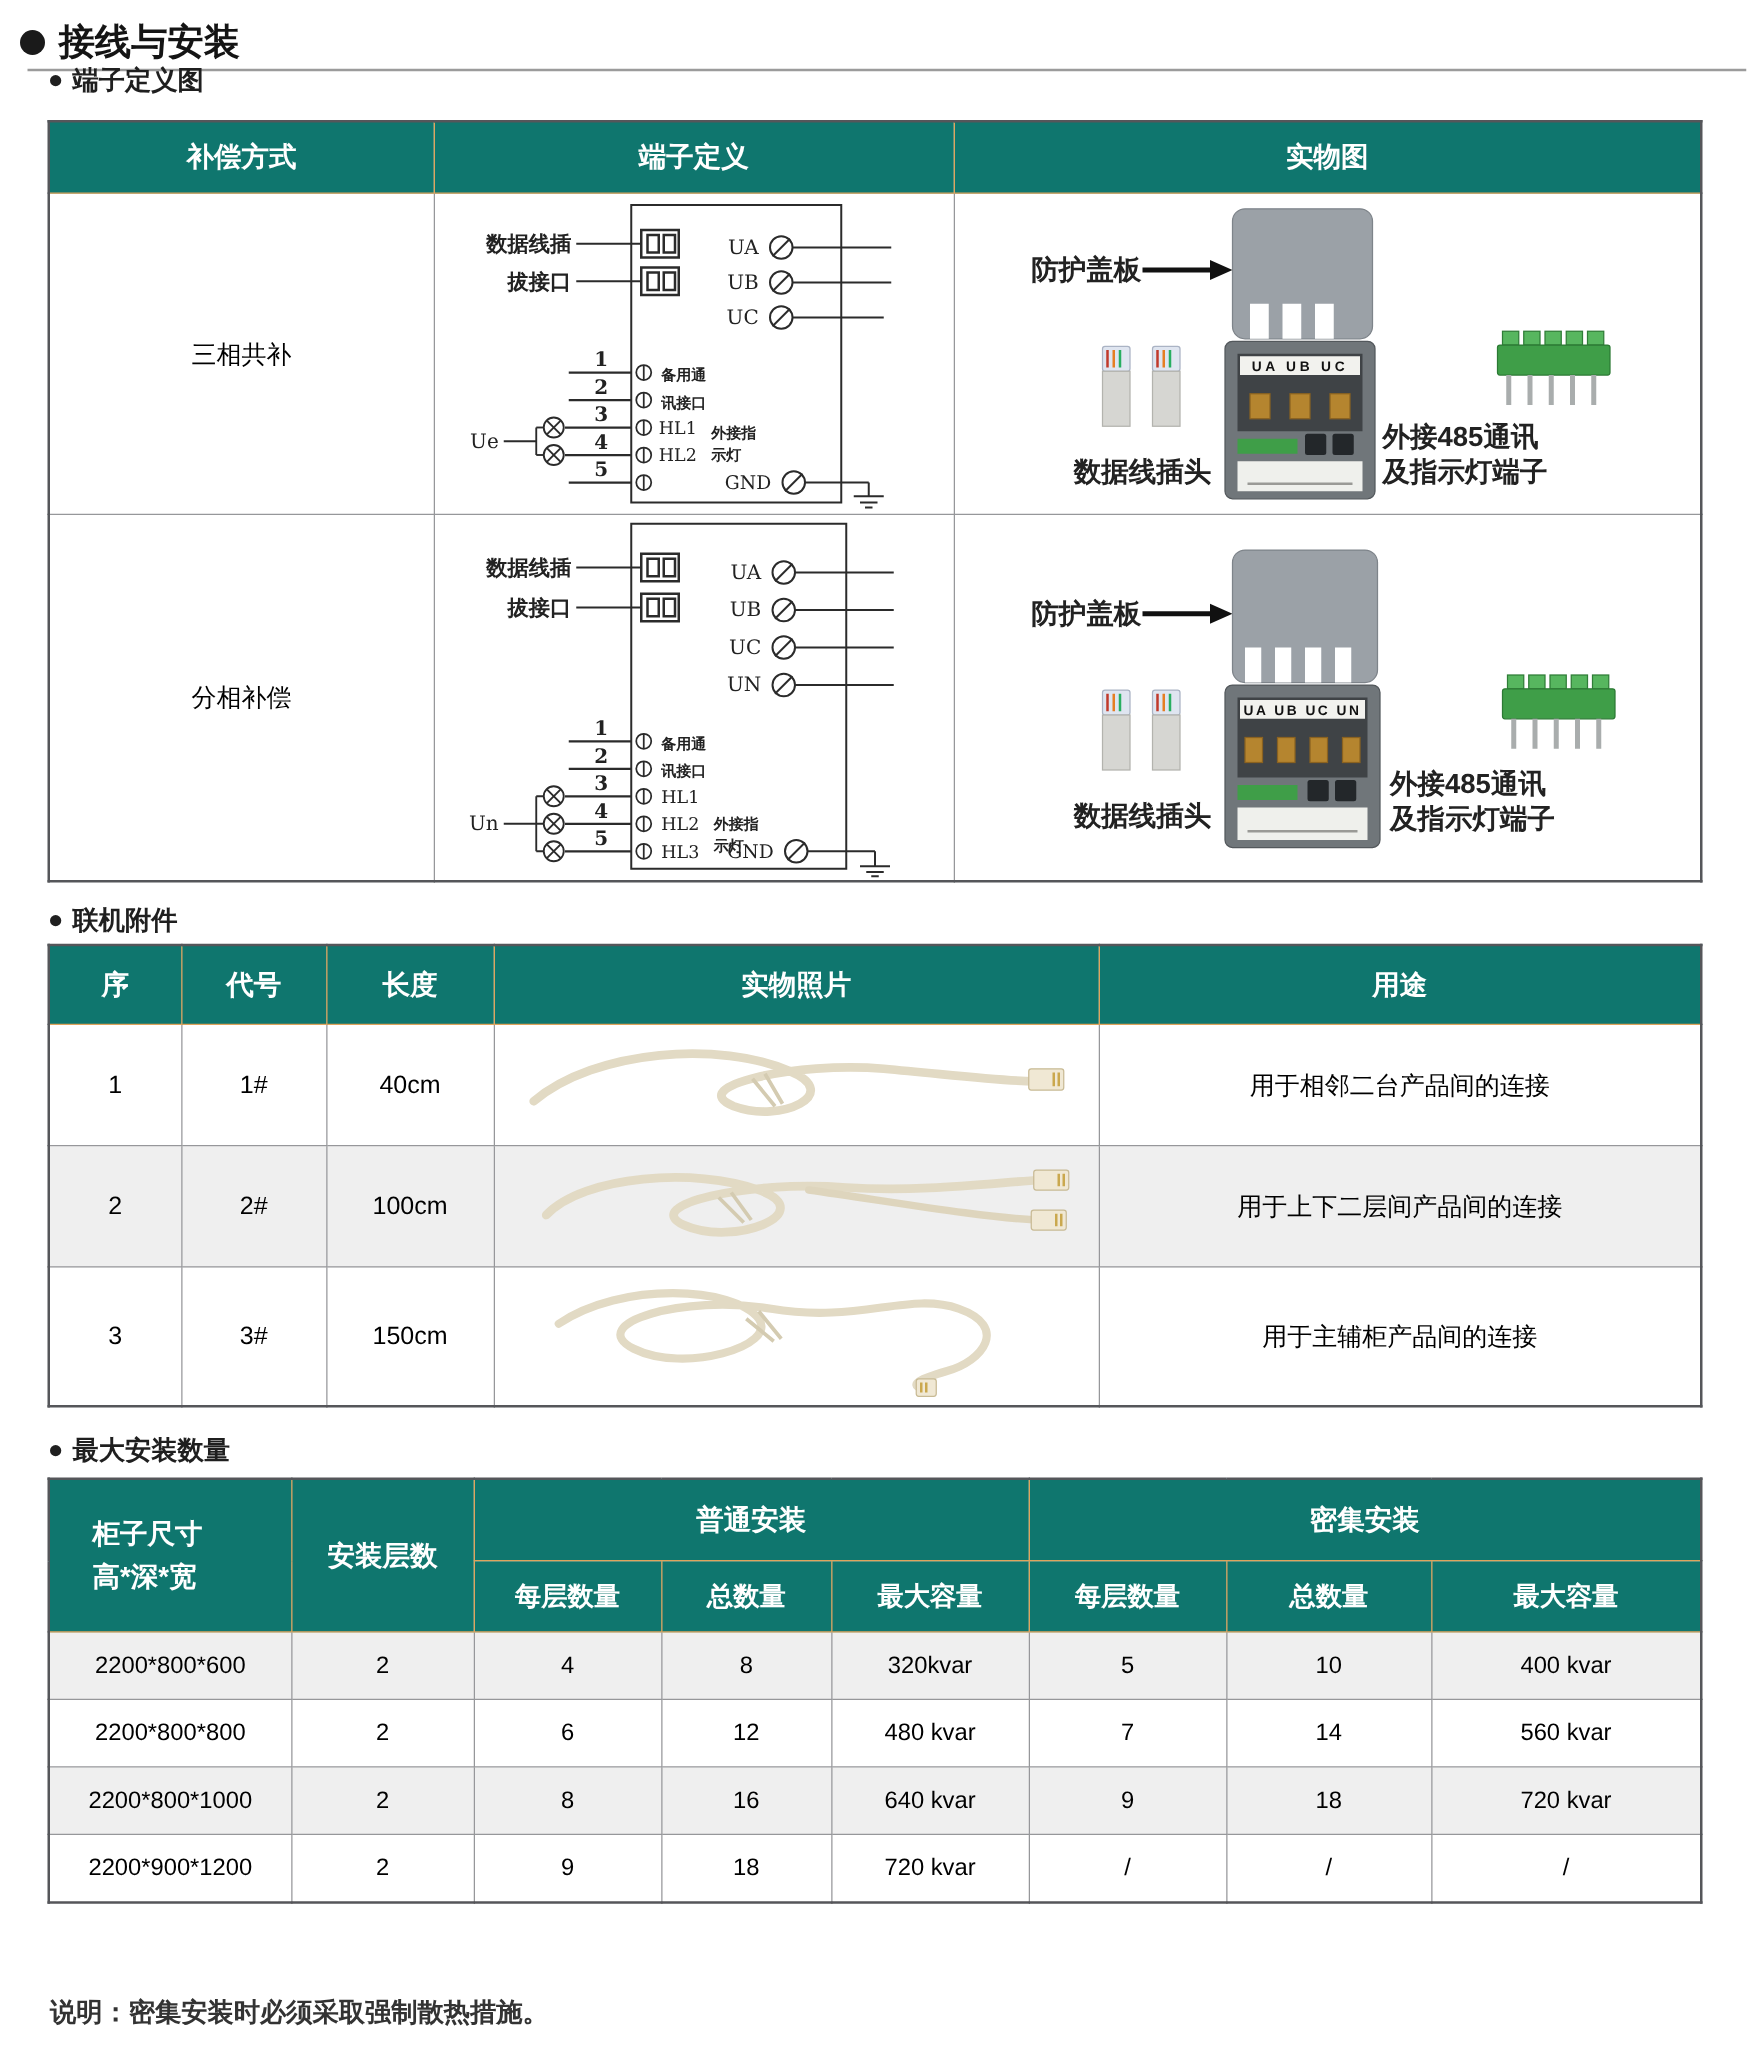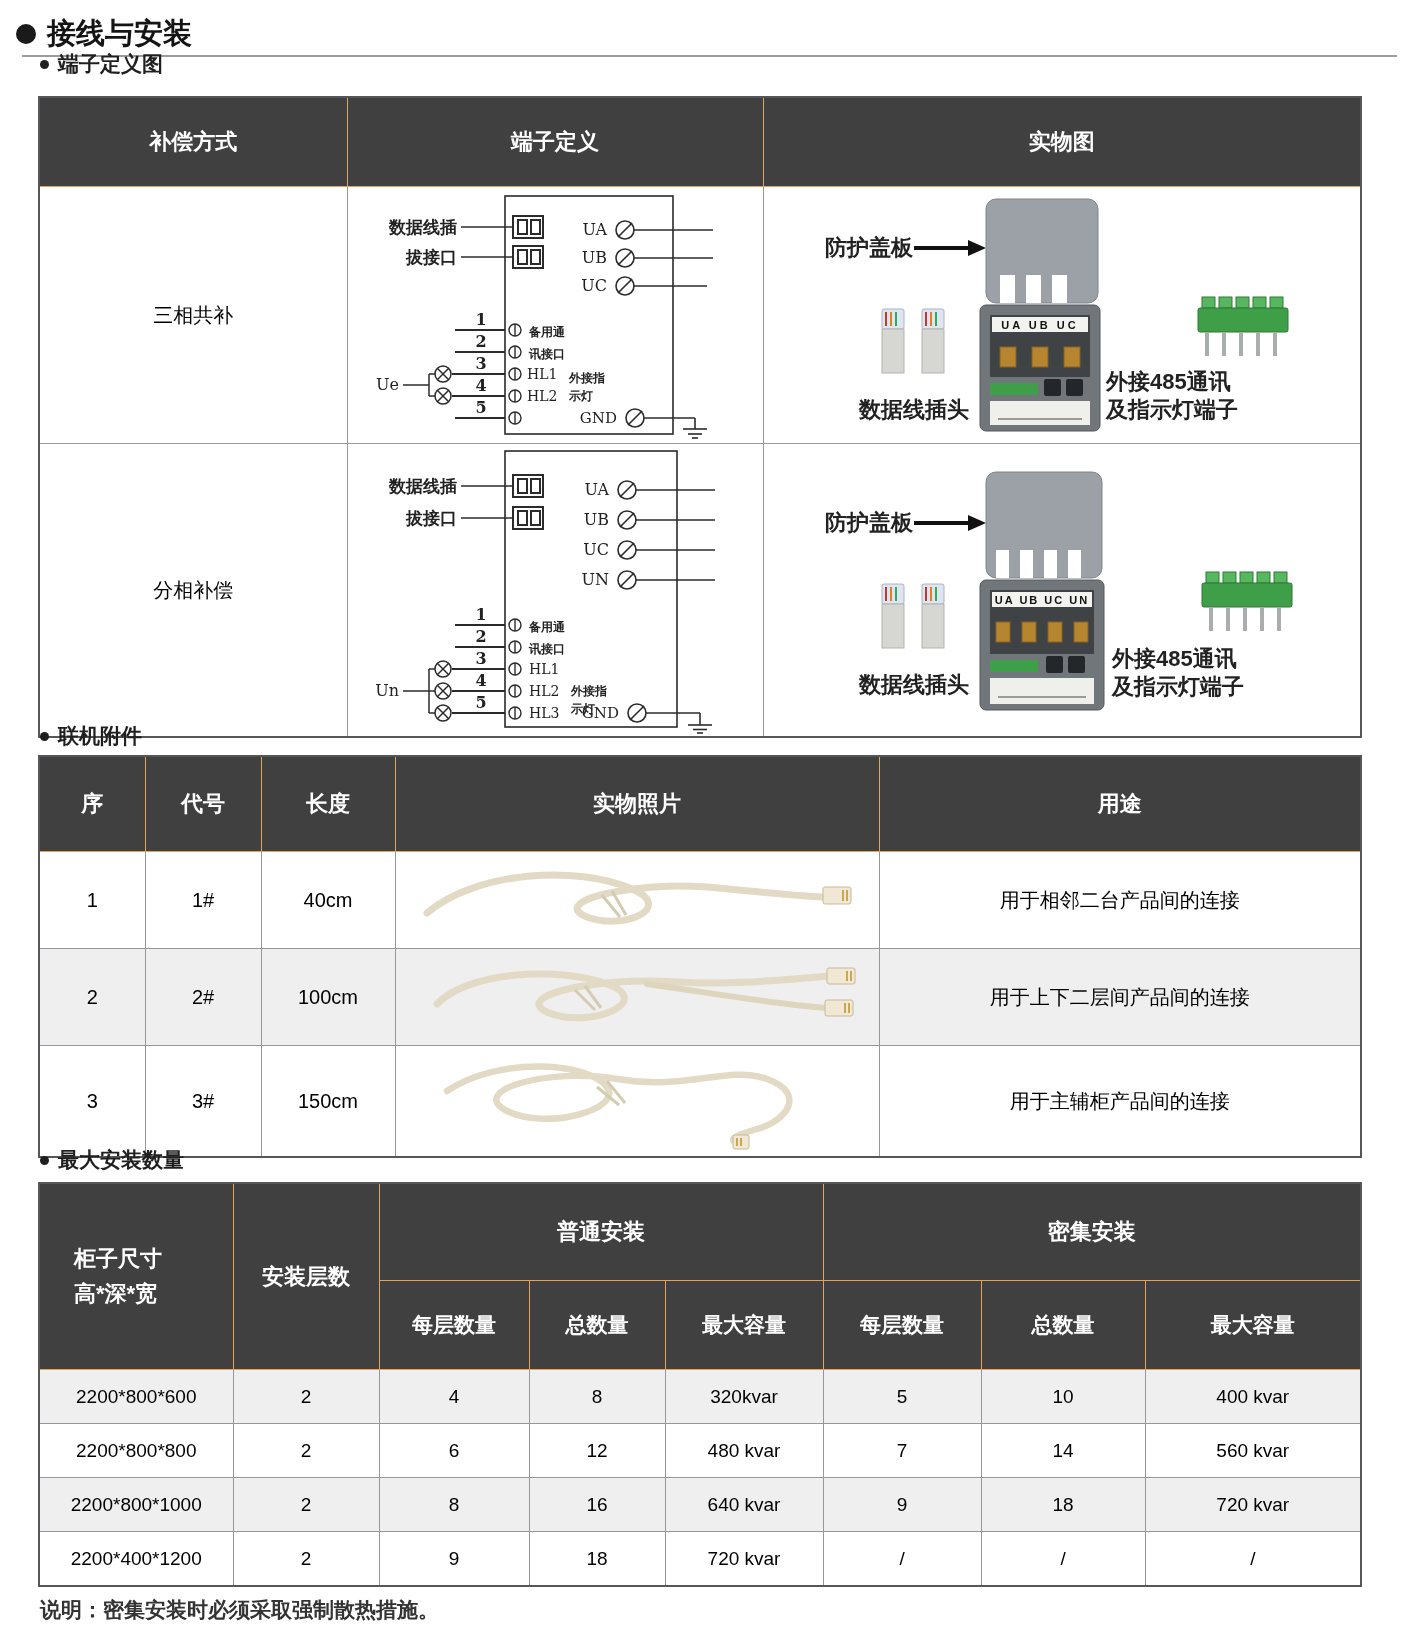--- a/index.html
+++ b/index.html
@@ -13,22 +13,22 @@
   .title-rule{position:absolute;top:55px;left:22px;width:1375px;border-top:2px solid #9b9b9b;}
   .section-label{position:absolute;display:flex;align-items:center;gap:9px;
                  font-size:21px;font-weight:bold;color:#1f1f1f;}
   .small-dot{width:9px;height:9px;border-radius:50%;background:#1f1f1f;flex:0 0 auto;}
   .sec1{top:50px;left:40px;} .sec2{top:722px;left:40px;} .sec3{top:1146px;left:40px;}
   .note{position:absolute;top:1596px;left:40px;font-size:21px;font-weight:bold;color:#333;}
 
   
   table.tbl{border-collapse:collapse;table-layout:fixed;position:absolute;left:38px;
             background:#fff;border:2px solid #55565a;}
-  .tbl th{background:#404040;color:#fff;font-size:22px;font-weight:bold;text-align:center;
-          vertical-align:middle;border:1px solid #e0a45c;padding:16px;}
+  .tbl th{background:#0f766e;color:#fff;font-size:22px;font-weight:bold;text-align:center;
+          vertical-align:middle;border:1px solid #e0a45c;padding:0;}
   .tbl td{border:1px solid #96979a;font-size:20px;color:#000000;text-align:center;
           vertical-align:middle;padding:0;background:#fff;}
   .t1{top:96px;width:1322px;}
   .t1 th{height:56px;}
   .t2{top:755px;width:1322px;}
   .t2 th{height:62px;}
   .t3{top:1182px;width:1322px;}
   .t3 .gh{height:64px;font-size:22px;}
   .t3 .sh{height:56px;font-size:21px;margin-top:24px;}
   .t3 td{height:53px;font-size:19px;}
@@ -521,21 +521,21 @@
         <td class="alt">2200*800*1000</td>
         <td class="alt">2</td>
         <td class="alt">8</td>
         <td class="alt">16</td>
         <td class="alt">640 kvar</td>
         <td class="alt">9</td>
         <td class="alt">18</td>
         <td class="alt">720 kvar</td>
       </tr>
       <tr>
-        <td>2200*400*1200</td>
+        <td>2200*900*1200</td>
         <td>2</td>
         <td>9</td>
         <td>18</td>
         <td>720 kvar</td>
         <td>/</td>
         <td>/</td>
         <td>/</td>
       </tr>
     </tbody>
   </table>

